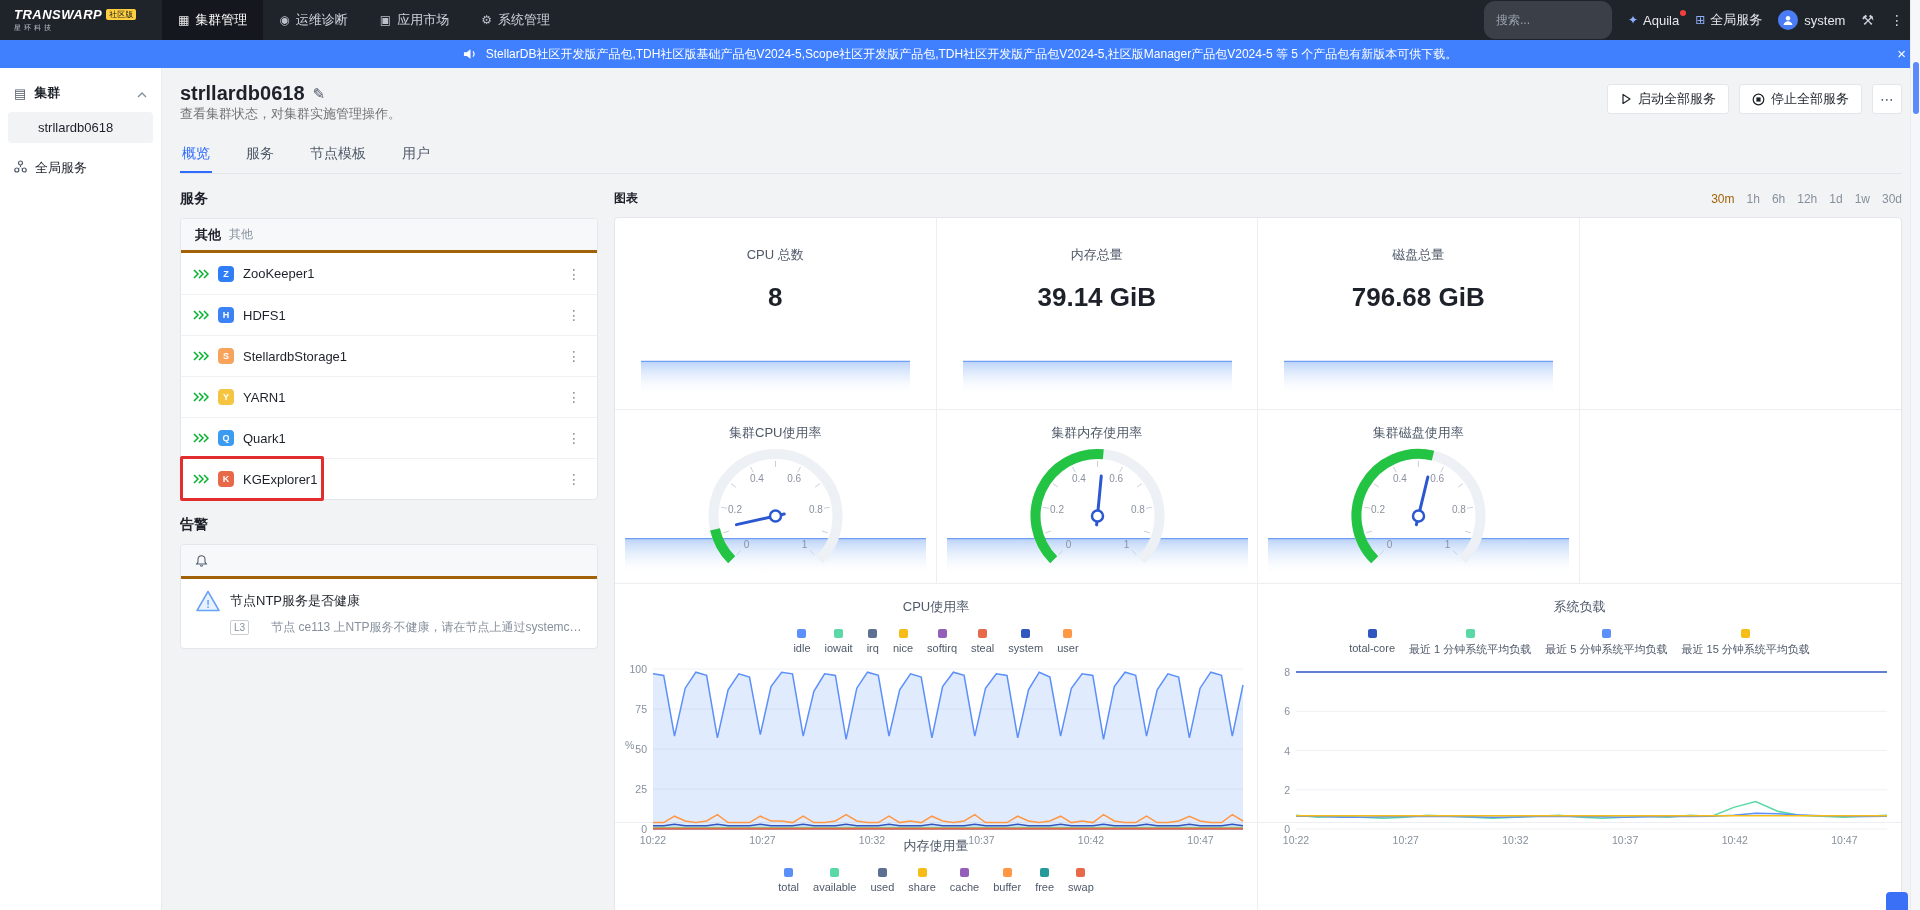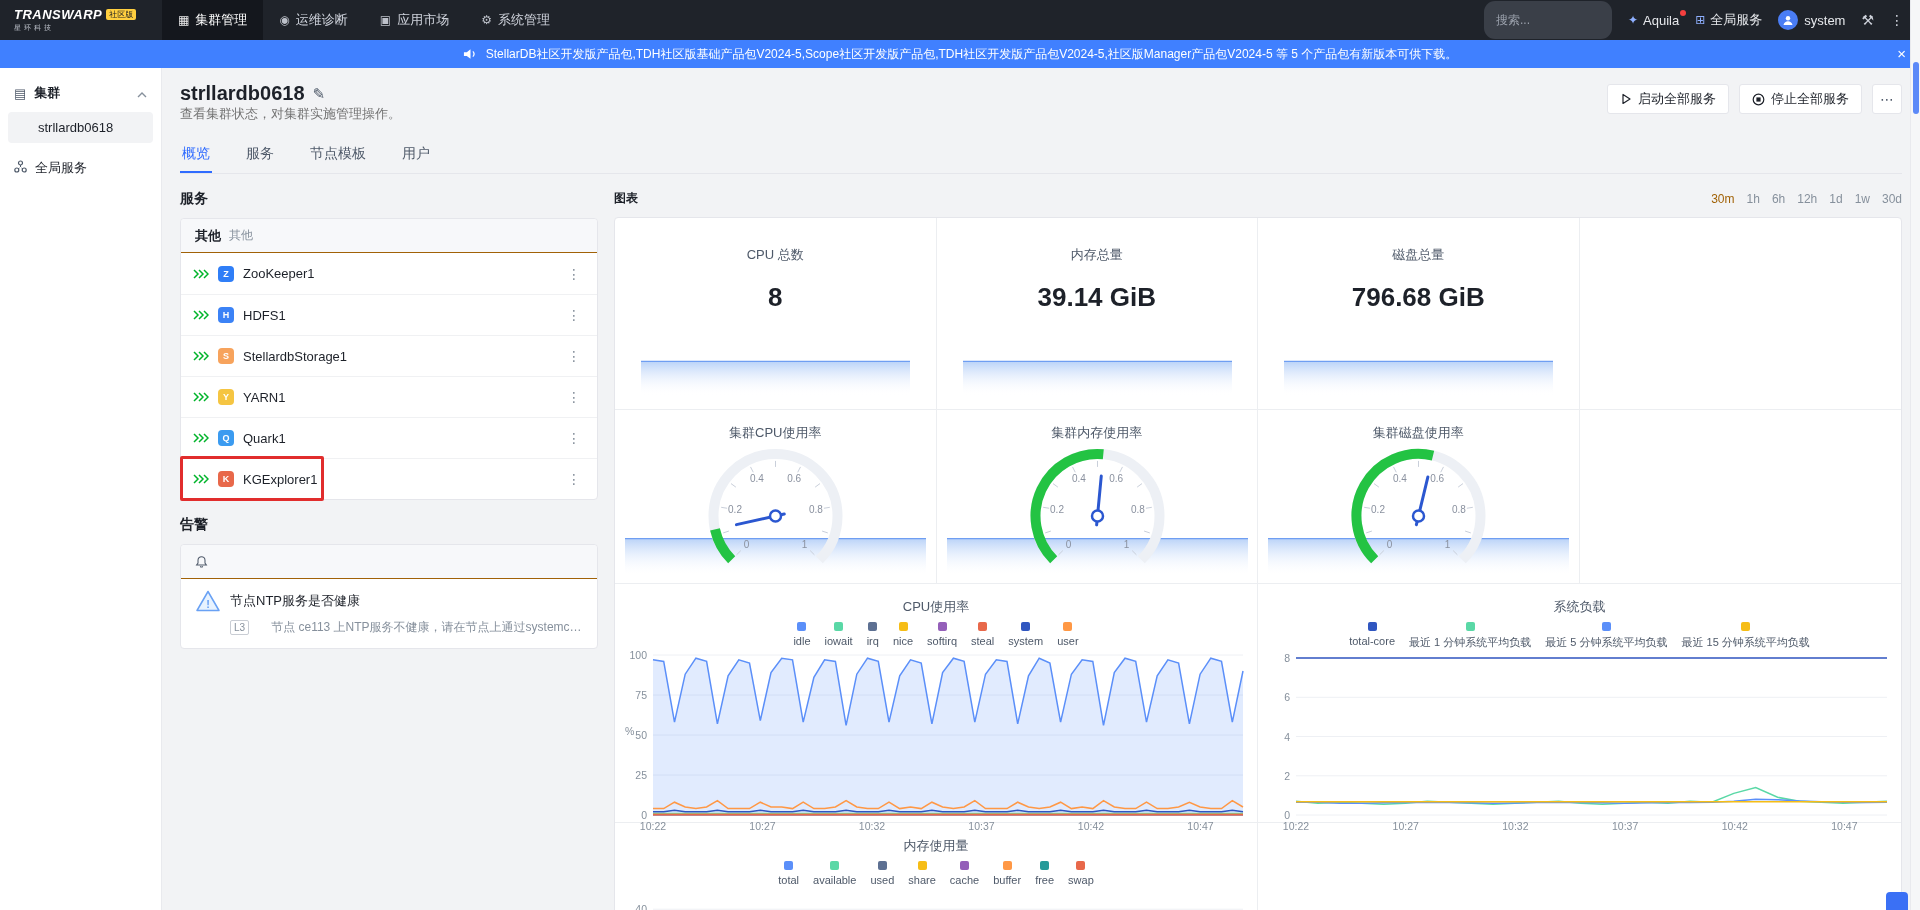--- a/index.html
+++ b/index.html
@@ -53,21 +53,21 @@
 
   .tabs { display:flex; gap:32px; border-bottom:1px solid #e5e6eb; margin-top:14px;}
   .tab { font-size:14px; color:#4e5969; padding:8px 2px; cursor:pointer; border-bottom:2px solid transparent;}
   .tab.active { color:#2f6bff; border-bottom-color:#2f6bff; }
 
   .content-row { display:flex; gap:16px; align-items:flex-start;}
   h2.sec { font-size:14px; font-weight:bold; margin:16px 0 10px; }
 
   .left-col { width:418px; flex:none;}
   .card { background:#fff; border:1px solid #e5e6eb; border-radius:4px; position:relative;}
-  .card-head { height:34px; background:#f7f8fa; display:flex; align-items:center; gap:8px; padding:0 14px; font-size:13px; border-bottom:1px solid #a16207; border-radius:4px 4px 0 0;}
+  .card-head { height:34px; background:#f7f8fa; display:flex; align-items:center; gap:8px; padding:0 14px; font-size:13px; border-bottom:3px solid #a16207; border-radius:4px 4px 0 0;}
   .card-head b { font-size:13px; }
   .card-head .sub { color:#86909c; font-size:12px;}
   .service-row { height:41px; display:flex; align-items:center; gap:9px; padding:0 12px; border-top:1px solid #f0f1f3; cursor:pointer;}
   .service-row:first-child { border-top:none; }
   .svc-icon { width:16px; height:16px; border-radius:4px; color:#fff; font-size:9px; font-weight:bold; display:flex; align-items:center; justify-content:center; flex:none;}
   .svc-name { font-size:13px; }
   .kebab { margin-left:auto; color:#86909c; font-size:14px; cursor:pointer; padding:0 4px;}
   .annotation { position:absolute; left:-1px; width:144px; height:45px; border:3px solid #e12d2d; border-radius:2px; pointer-events:none; z-index:5;}
 
   .alert-body { padding:10px 14px 12px;}
@@ -79,21 +79,21 @@
   .right-col { flex:1; min-width:0;}
   .charts-header { display:flex; align-items:center; justify-content:space-between; margin:16px 0 10px;}
   .charts-header h2 { font-size:12px; font-weight:bold;}
   .ranges { display:flex; gap:12px; font-size:12px; color:#86909c;}
   .range { cursor:pointer;}
   .range.active { color:#a16207; }
 
   .charts-card { background:#fff; border:1px solid #e5e6eb; border-radius:4px; display:grid; grid-template-columns:repeat(4,1fr); grid-template-rows:192px 174px 239px 215px; overflow:hidden;}
   .cell { position:relative; display:flex; flex-direction:column; align-items:center; min-width:0;}
   .br { border-right:1px solid #eceef1; } .bb { border-bottom:1px solid #eceef1; }
-  .span2 { grid-column:span 2; }
+  .span2 { grid-column:span 2;gap:7px; }
   .stat-title { font-size:13px; color:#4e5969; margin-top:28px; z-index:1;}
   .stat-value { font-size:26px; font-weight:bold; margin-top:18px; z-index:1;}
   .cell-band { position:absolute; left:26px; right:26px; bottom:14px; height:48px; z-index:0;}
   .gauge-cell .cell-band { left:10px; right:10px; bottom:8px; height:52px;}
   .chart-title { font-size:13px; color:#4e5969; margin-top:14px; z-index:1;}
   .gauge-plot { width:100%; height:132px; z-index:1;}
   .legend { display:flex; gap:14px; justify-content:center; margin-top:6px; flex-wrap:nowrap; z-index:1;}
   .legend-item { display:flex; align-items:center; gap:4px; font-size:11px; color:#4e5969; white-space:nowrap;flex-direction:column;}
   .legend-marker { width:9px; height:9px; border-radius:2px; flex:none;}
   .plot { width:100%; flex:1; min-height:0;}

